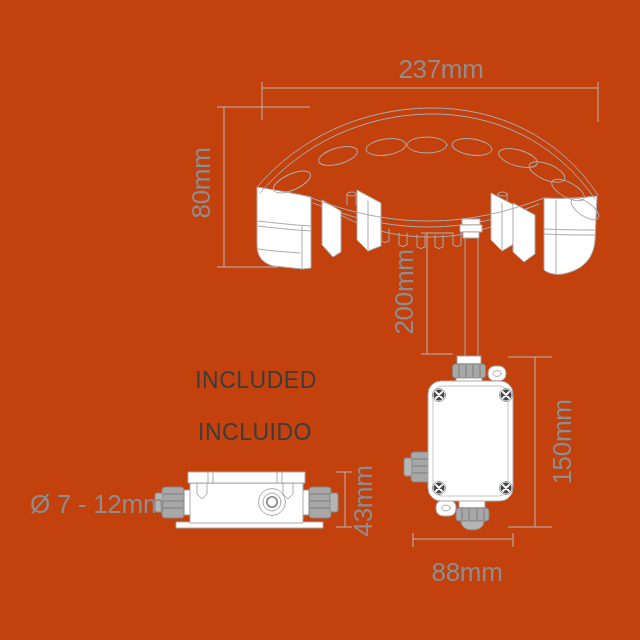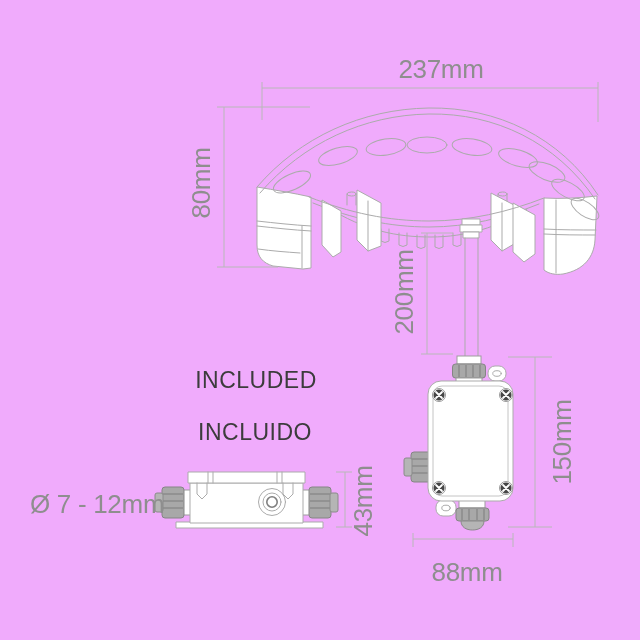--- a/index.html
+++ b/index.html
@@ -1,16 +1,16 @@
 <!DOCTYPE html>
 <html><head>
 <meta charset="utf-8">
 <style>
   html,body{margin:0;padding:0;background:#ffffff;}
-  .stage{width:640px;height:640px;position:relative;background:#f0abfc;overflow:hidden;
+  .stage{width:640px;height:640px;position:relative;background:#c2410c;overflow:hidden;
          font-family:"Liberation Sans", sans-serif;}
   svg{display:block;}
   .ln{fill:none;stroke:#ababab;stroke-width:1;stroke-linecap:round;stroke-linejoin:round;}
   .lnf{fill:#ffffff;stroke:#ababab;stroke-width:1;stroke-linejoin:round;}
   .thin{fill:none;stroke:#c4c4c4;stroke-width:1;}
   .gland{fill:#a8a8a8;stroke:#858585;stroke-width:1;}
   .glandTip{fill:#b5b5b5;stroke:#8a8a8a;stroke-width:1;}
   .glandSeg{fill:none;stroke:#7d7d7d;stroke-width:1;}
   .collar{fill:#ffffff;stroke:#9d9d9d;stroke-width:1;}
   .dim{fill:none;stroke:#b8b8b8;stroke-width:1;}

